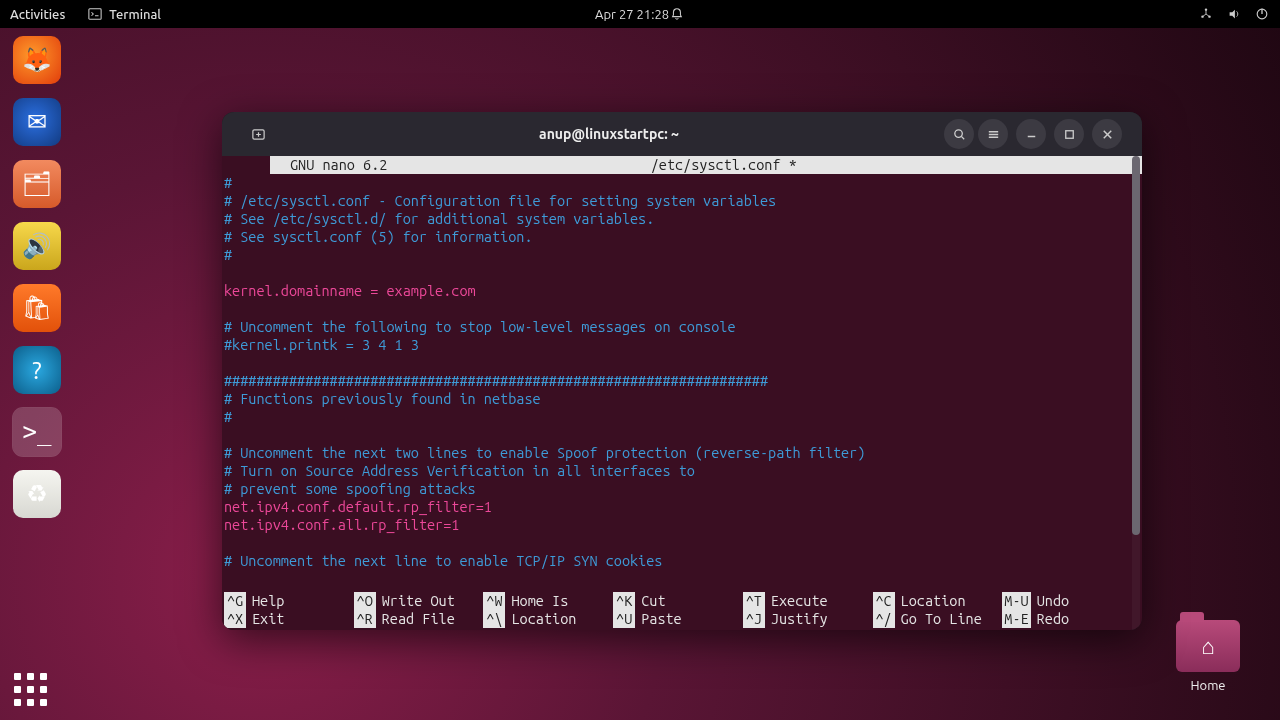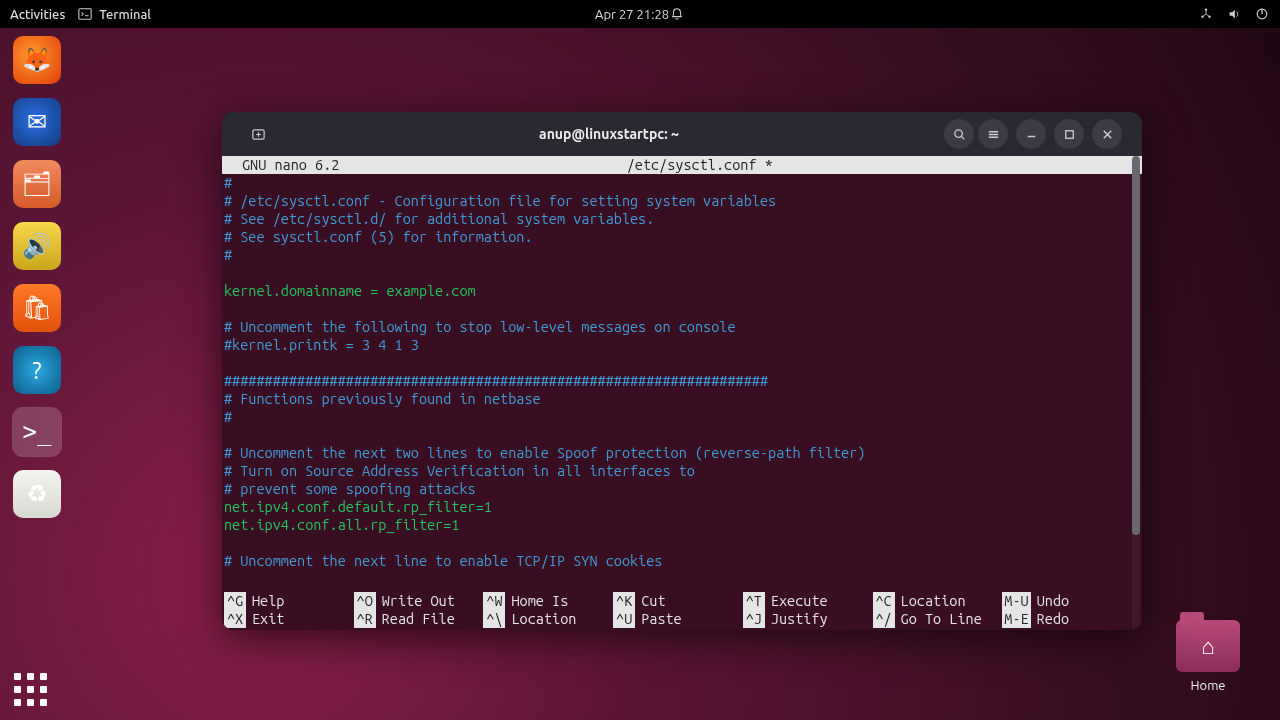--- a/index.html
+++ b/index.html
@@ -9,21 +9,21 @@
     background: radial-gradient(circle at 20% 80%, #8a1e4a 0%, #5a1535 35%, #3a0e22 70%, #1f0712 100%);
     overflow: hidden; position: relative; color: #eee;
   }
   
   .topbar {
     position: absolute; top: 0; left: 0; right: 0; height: 28px;
     background: #000; display: flex; align-items: center;
     font-size: 13px; color: #ddd; padding: 0 10px;
     z-index: 10;
   }
-  .topbar .left { display: flex; gap: 12px; }
+  .topbar .left { display: flex; gap: 22px; }
   .topbar .tb-item { display: flex; align-items: center; gap: 6px; font-weight: 500; }
   .topbar .center { position: absolute; left: 50%; transform: translateX(-50%); display: flex; align-items: center; }
   .topbar .right { margin-left: auto; display: flex; gap: 12px; align-items: center; }
   .topbar svg { width: 14px; height: 14px; fill: #ccc; }
   .tb-icon { width:16px; height:16px; display:inline-flex; align-items:center; justify-content:center; }
 
   
   .dock {
     position: absolute; left: 6px; top: 36px; width: 62px;
     display: flex; flex-direction: column; gap: 14px; align-items: center;
@@ -77,27 +77,27 @@
 
   .term-body {
     flex:1; background:#3a0e22;
     font-family: "Ubuntu Mono","DejaVu Sans Mono",monospace;
     font-size: 14.5px; line-height: 18px;
     padding: 0 0 0 0;
     position: relative; overflow:hidden;
   }
   .nano-header {
     background:#e5e5e5; color:#222; height:18px;
-    display:flex; padding:0 2px; font-family:inherit;
+    display:flex; padding:0 2px; font-family:inherit;margin-left:48px;
   }
   .nano-header .hname { padding-left: 18px; }
   .nano-header .hfile { margin:0 auto; }
   .filecontent { padding: 0 2px; white-space:pre; }
   .cmt { color:#3e9bd8; }
-  .txt { color:#22c55e; }
+  .txt { color:#ec4899; }
   .nano-footer {
     position:absolute; left:0; right:8px; bottom:0;
     display:grid; grid-template-columns: repeat(6, 1fr);
     font-family:inherit; font-size:14.5px; color:#e5e5e5;
     padding: 0 2px 2px 2px;
   }
   .nano-footer .cell { display:flex; gap:6px; align-items:center; }
   .nano-footer .key { background:#e5e5e5; color:#222; padding:0 2px; min-width:22px; text-align:center;}
   .scrollbar {
     position:absolute; right:2px; top:0; bottom:0; width:8px;

